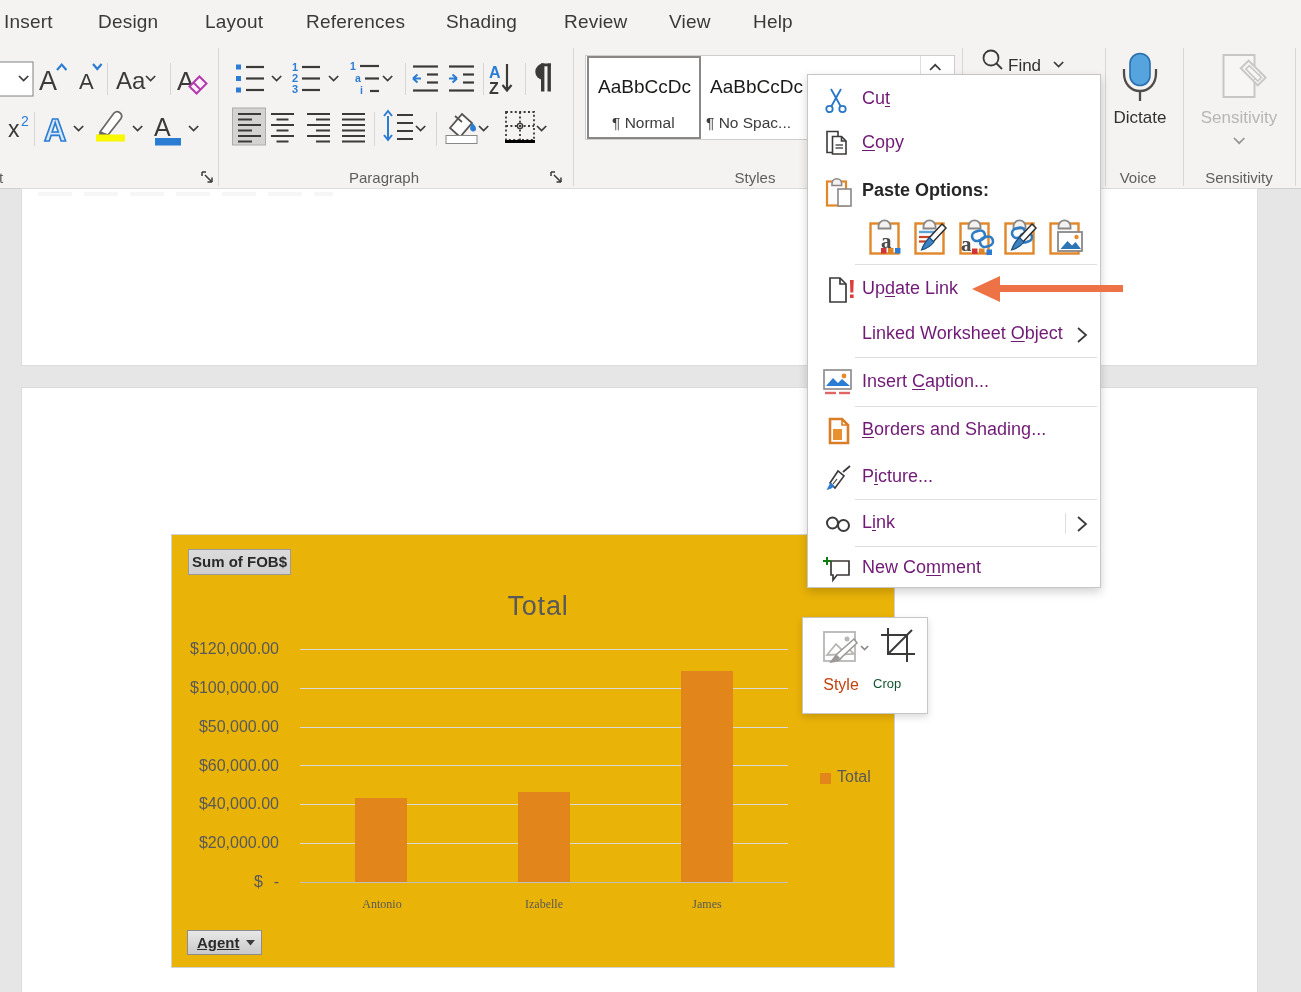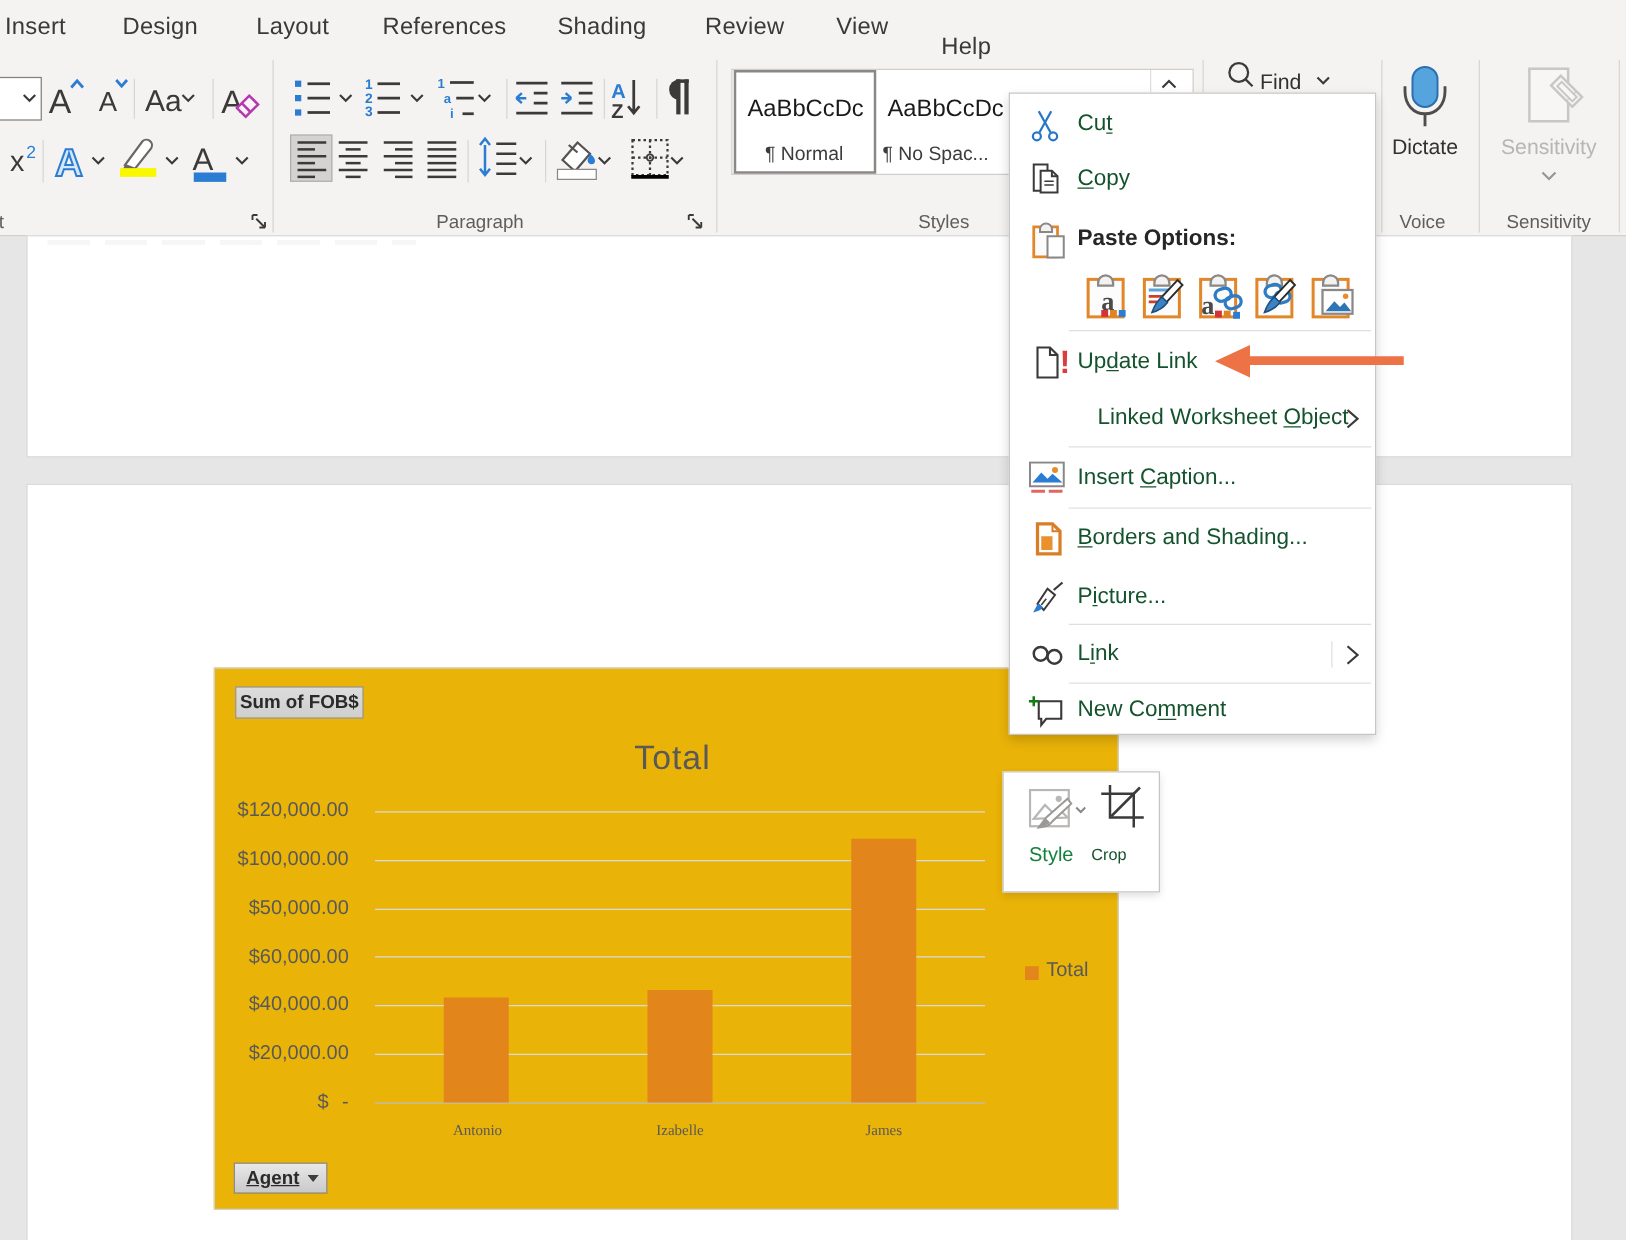--- a/index.html
+++ b/index.html
@@ -16,40 +16,40 @@
   .page{position:absolute;left:22px;width:1235px;background:#fff;outline:1px solid #dcdcdc;}
   
   #chart{left:171px;top:534px;width:722px;height:432px;background:#eab308;border:1px solid #d2d2d2;}
   .ylab{position:absolute;right:615px;width:120px;text-align:right;font-size:16px;color:#595959;}
   .grid{position:absolute;left:128px;width:488px;height:1px;background:#d9d9d9;}
   .bar{position:absolute;background:#e2861c;}
   .xlab{position:absolute;top:362px;width:100px;text-align:center;font-size:12px;color:#595959;font-family:Liberation Serif, serif;}
   
   #menu{left:807px;top:74px;width:292px;height:512px;background:#fff;border:1px solid #c8c6c4;
         box-shadow:0 4px 9px rgba(0,0,0,.18);}
-  .mi{position:absolute;left:54px;font-size:18px;color:#14532d;white-space:nowrap;}
+  .mi{position:absolute;left:54px;font-size:18px;color:#701a75;white-space:nowrap;}
   .msep{position:absolute;left:47px;right:3px;height:1px;background:#e1dfdd;}
   .micon{position:absolute;left:14px;}
   u{text-underline-offset:2px;}
   
   #minibar{left:802px;top:617px;width:124px;height:95px;background:#fff;border:1px solid #c8c6c4;
            box-shadow:0 3px 7px rgba(0,0,0,.15);}
 </style>
 </head>
 <body>
 
 <div id="ribbon" class="abs">
   <span class="tab" style="left:4px;">Insert</span>
   <span class="tab" style="left:98px;">Design</span>
   <span class="tab" style="left:205px;">Layout</span>
   <span class="tab" style="left:306px;">References</span>
   <span class="tab" style="left:446px;">Shading</span>
   <span class="tab" style="left:564px;">Review</span>
   <span class="tab" style="left:669px;">View</span>
-  <span class="tab" style="left:753px;margin-top:16px;">Help</span>
+  <span class="tab" style="left:753px;">Help</span>
   <div class="vsep" style="left:218px;"></div>
   <div class="vsep" style="left:573px;"></div>
   <div class="vsep" style="left:962px;"></div>
   <div class="vsep" style="left:1105px;"></div>
   <div class="vsep" style="left:1183px;"></div>
   <div class="vsep" style="left:1295px;"></div>
   <div class="glabel" style="left:-4px;width:10px;">t</div>
   <div class="glabel" style="left:314px;width:140px;">Paragraph</div>
   <div class="glabel" style="left:685px;width:140px;">Styles</div>
   <div class="glabel" style="left:1108px;width:60px;">Voice</div>
@@ -374,21 +374,21 @@
     </g>
   </svg>
 
   <svg class="micon" style="left:20px;top:201px;" width="26" height="28" viewBox="0 0 26 28">
     <path d="M2 2 h10 l6 6 v18 h-16 z" fill="#fff" stroke="#3b3a39" stroke-width="1.7"></path>
     <path d="M12 2 v6 h6" fill="none" stroke="#3b3a39" stroke-width="1.7"></path>
     <text x="19.5" y="22" font-size="26" font-weight="bold" fill="#dd3c3c" font-family="Liberation Sans">!</text>
   </svg>
   <div class="mi" style="top:203px;">Up<u>d</u>ate Link</div>
 
-  <div class="mi" style="top:248px;margin-left:16px;">Linked Worksheet <u>O</u>bject</div>
+  <div class="mi" style="top:248px;">Linked Worksheet <u>O</u>bject</div>
   <svg class="abs" style="left:268px;top:251px;" width="12" height="18" viewBox="0 0 12 18">
     <path d="M2 2 l8 7 l-8 7" stroke="#3b3a39" stroke-width="1.8" fill="none"></path>
   </svg>
   <div class="msep" style="top:189px;"></div>
   <div class="msep" style="top:282px;"></div>
 
   <svg class="micon" style="left:15px;top:294px;" width="30" height="29" viewBox="0 0 30 29">
     <rect x="1" y="1" width="27" height="19" fill="#fff" stroke="#8a8886" stroke-width="1.6"></rect>
     <path d="M3 17 l7-8 5 5 4-4 8 7 z" fill="#2b7cd3"></path>
     <circle cx="21" cy="7" r="2.4" fill="#e98b2d"></circle>
@@ -446,19 +446,19 @@
     <path d="M8 31 c5-1 7-2 9-4 l-3-3 c-3 3-4 4-6 7z" fill="#9b9997"></path>
     <path d="M38 15 l3.6 3.6 3.6-3.6" stroke="#8a8886" stroke-width="1.6" fill="none"></path>
   </svg>
   <svg class="abs" style="left:77px;top:9px;" width="36" height="36" viewBox="0 0 36 36">
     <g stroke="#3b3a39" stroke-width="2" fill="none">
       <path d="M8 1 v26 h27"></path>
       <path d="M1 8 h26 v27"></path>
       <line x1="9" y1="26" x2="32" y2="3"></line>
     </g>
   </svg>
-  <div class="abs" style="left:12px;top:58px;width:52px;text-align:center;font-size:16px;color:#15803d;">Style</div>
+  <div class="abs" style="left:12px;top:58px;width:52px;text-align:center;font-size:16px;color:#c2410c;">Style</div>
   <div class="abs" style="left:70px;top:58px;width:52px;text-align:left;font-size:13px;color:#14532d;">Crop</div>
 </div>
 
 <svg class="abs" style="left:960px;top:265px;" width="175" height="50" viewBox="0 0 175 50">
   <polygon points="12,24 40,11 40,20 163,20 163,27 40,27 40,37" fill="#ed7245"></polygon>
 </svg>
 
 </body></html>

